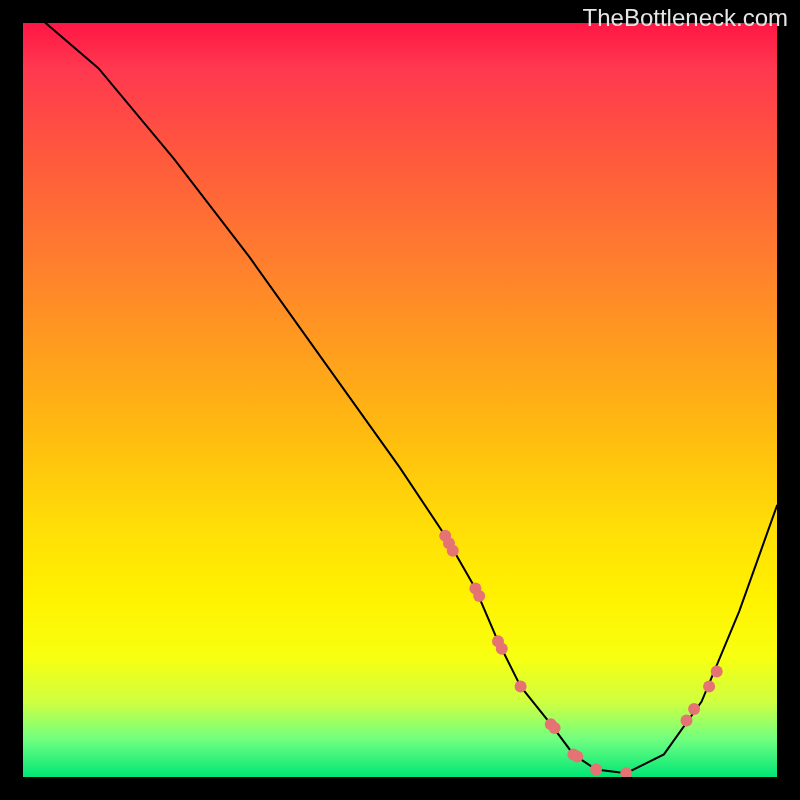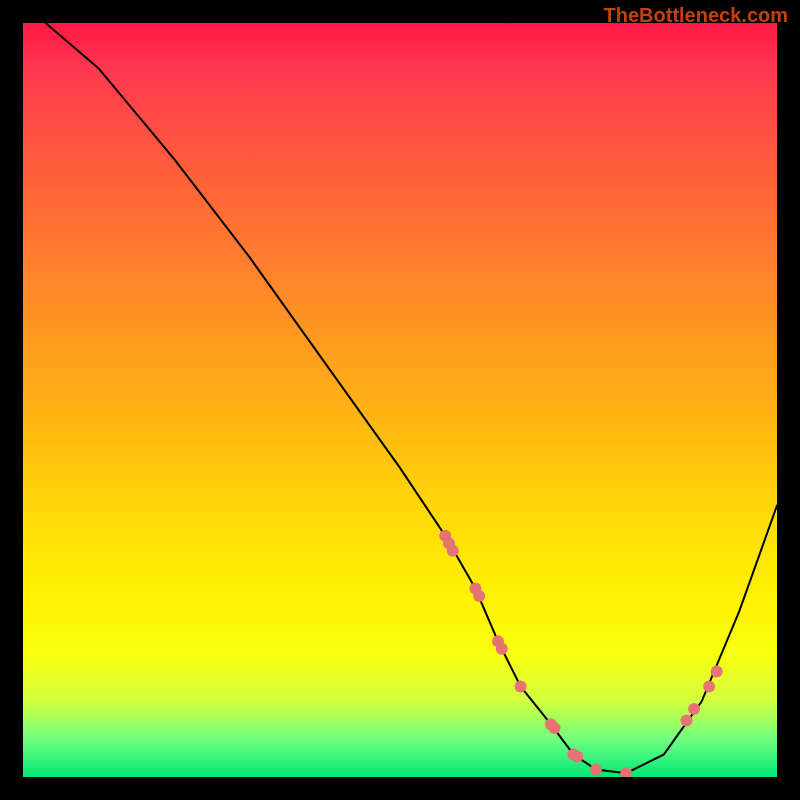--- a/index.html
+++ b/index.html
@@ -7,23 +7,23 @@
     width: 800px;
     height: 800px;
     background: #000;
     position: relative;
     font-family: Arial, sans-serif;
   }
   .watermark {
     position: absolute;
     top: 4px;
     right: 12px;
-    color: #c2410c;
-    font-size: 20px;
-    font-weight: bold;
+    color: #e5e5e5;
+    font-size: 24px;
+    font-weight: normal;
     z-index: 10;
   }
   .plot-area {
     position: absolute;
     left: 23px;
     top: 23px;
     width: 754px;
     height: 754px;
     overflow: hidden;
   }

